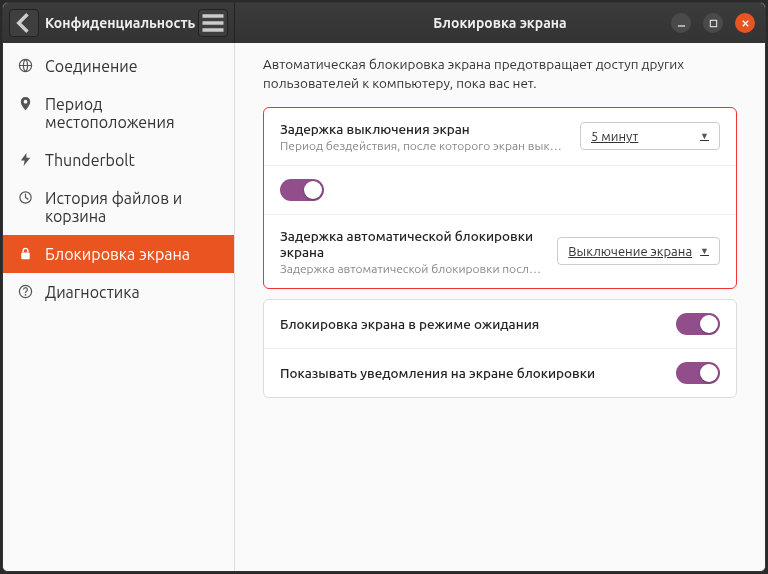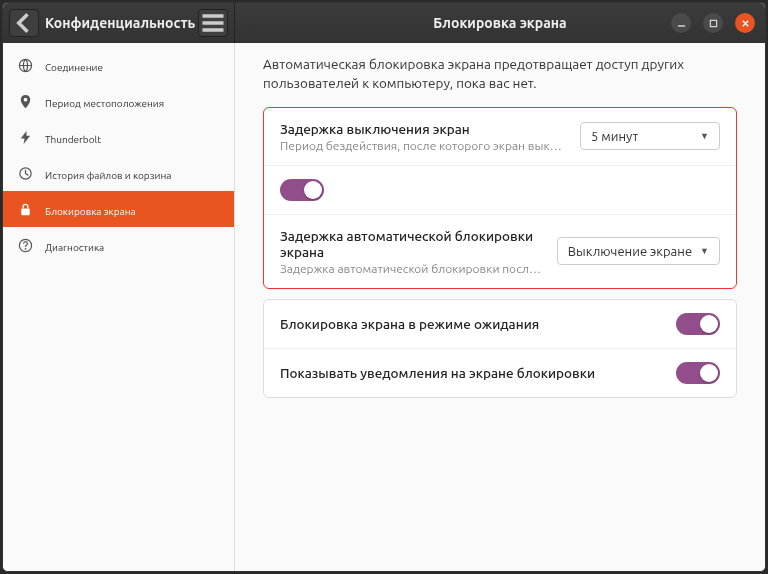--- a/index.html
+++ b/index.html
@@ -12,35 +12,35 @@
   .tb-left-title { font-weight: 600; font-size: 14px; color: #eee; flex: 1; }
   .tb-menu { width: 30px; height: 28px; margin-right: 6px; background: #3f3f3f; border: 1px solid #222; border-radius: 4px; display: flex; align-items: center; justify-content: center; color: #ccc; }
   .tb-title { position: absolute; left: 50%; transform: translateX(-50%); font-weight: 600; font-size: 14px; color: #eee; }
   .tb-controls { margin-left: auto; display: flex; align-items: center; gap: 12px; padding-right: 10px; }
   .tb-btn { width: 20px; height: 20px; border-radius: 50%; display: flex; align-items: center; justify-content: center; font-size: 10px; }
   .tb-min, .tb-max { background: #4a4a4a; color: #ddd; }
   .tb-close { background: #e95420; color: #fff; }
   .tb-close svg, .tb-min svg, .tb-max svg { width: 9px; height: 9px; }
   .body { display: flex; flex: 1; min-height: 0; }
   .sidebar { width: 232px; background: #fafafa; border-right: 1px solid #ddd; padding-top: 4px; }
-  .side-item { display: flex; align-items: flex-end; gap: 12px; padding: 10px 14px; font-size: 10px; color: #333; cursor: pointer; }
+  .side-item { display: flex; align-items: flex-start; gap: 12px; padding: 10px 14px; font-size: 16px; color: #333; cursor: pointer; }
   .side-item.active { background: #e95420; color: #fff; }
   .side-icon { width: 16px; height: 16px; display: flex; align-items: center; justify-content: center; flex-shrink: 0; }
   .side-item svg { width: 15px; height: 15px; fill: #555; }
   .side-item.active svg { fill: #fff; }
   .content { flex: 1; padding: 12px 28px; overflow: auto; background: #fafafa; }
   .desc { font-size: 13.5px; color: #333; line-height: 1.4; margin-bottom: 14px; }
   .panel { background: #fff; border: 1px solid #ddd; border-radius: 6px; }
   .highlight { border: 1.5px solid #e33; border-radius: 6px; margin-bottom: 10px; }
   .row { display: flex; align-items: center; padding: 13px 16px; border-bottom: 1px solid #eee; gap: 12px; }
   .row:last-child { border-bottom: none; }
   .row-text { flex: 1; min-width: 0; }
   .row-title { font-size: 13.5px; color: #222; font-weight: 500; }
   .row-sub { font-size: 12px; color: #888; margin-top: 2px; white-space: nowrap; overflow: hidden; text-overflow: ellipsis; }
-  .dropdown { border: 1px solid #ccc; background: #fff; border-radius: 4px; padding: 6px 10px; font-size: 13px; color: #333; display: flex; align-items: center; gap: 8px; min-width: 140px; justify-content: space-between; cursor: pointer; }
+  .dropdown { border: 1px solid #ccc; background: #fff; border-radius: 4px; padding: 6px 10px; font-size: 13px; color: #333; display: flex; align-items: center; gap: 8px; min-width: 140px; justify-content: space-between; cursor: pointer; text-decoration: underline; }
   .dropdown .caret { font-size: 9px; color: #555; }
   .switch { width: 44px; height: 22px; border-radius: 11px; position: relative; cursor: pointer; flex-shrink: 0; }
   .switch.on { background: #924d8b; }
   .switch .knob { width: 18px; height: 18px; background: #fff; border-radius: 50%; position: absolute; top: 2px; box-shadow: 0 1px 2px rgba(0,0,0,.3); }
   .switch.on .knob { right: 2px; }
 </style>
 </head>
 <body>
 
 <div class="window">
@@ -159,21 +159,21 @@
           <div class="switch on">
               <div class="knob"></div>
             </div>
         </div>
         <div class="row">
           <div class="row-text">
             <div class="row-title">Задержка автоматической блокировки экрана</div>
             <div class="row-sub">Задержка автоматической блокировки после отключен…</div>
           </div>
           <div class="dropdown" style="min-width:160px;">
-            <span>Выключение экране</span>
+            <span>Выключение экрана</span>
             <span class="caret">▼</span>
           </div>
         </div>
       </div>
 
       <div class="panel">
         <div class="row">
           <div class="row-text">
             <div class="row-title">Блокировка экрана в режиме ожидания</div>
           </div>

